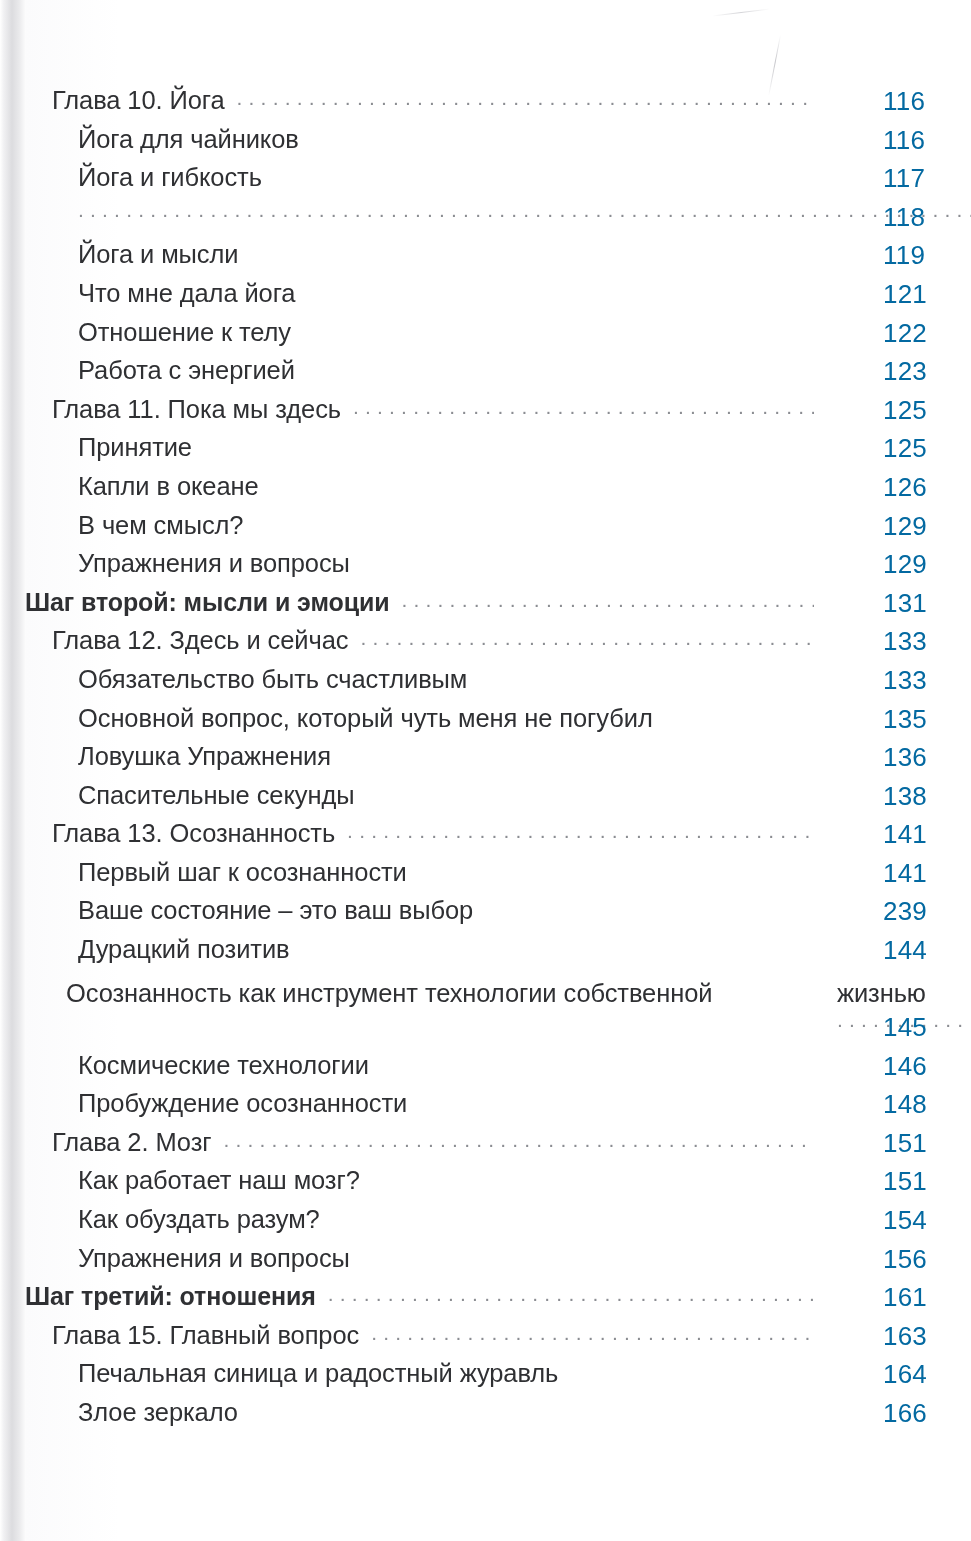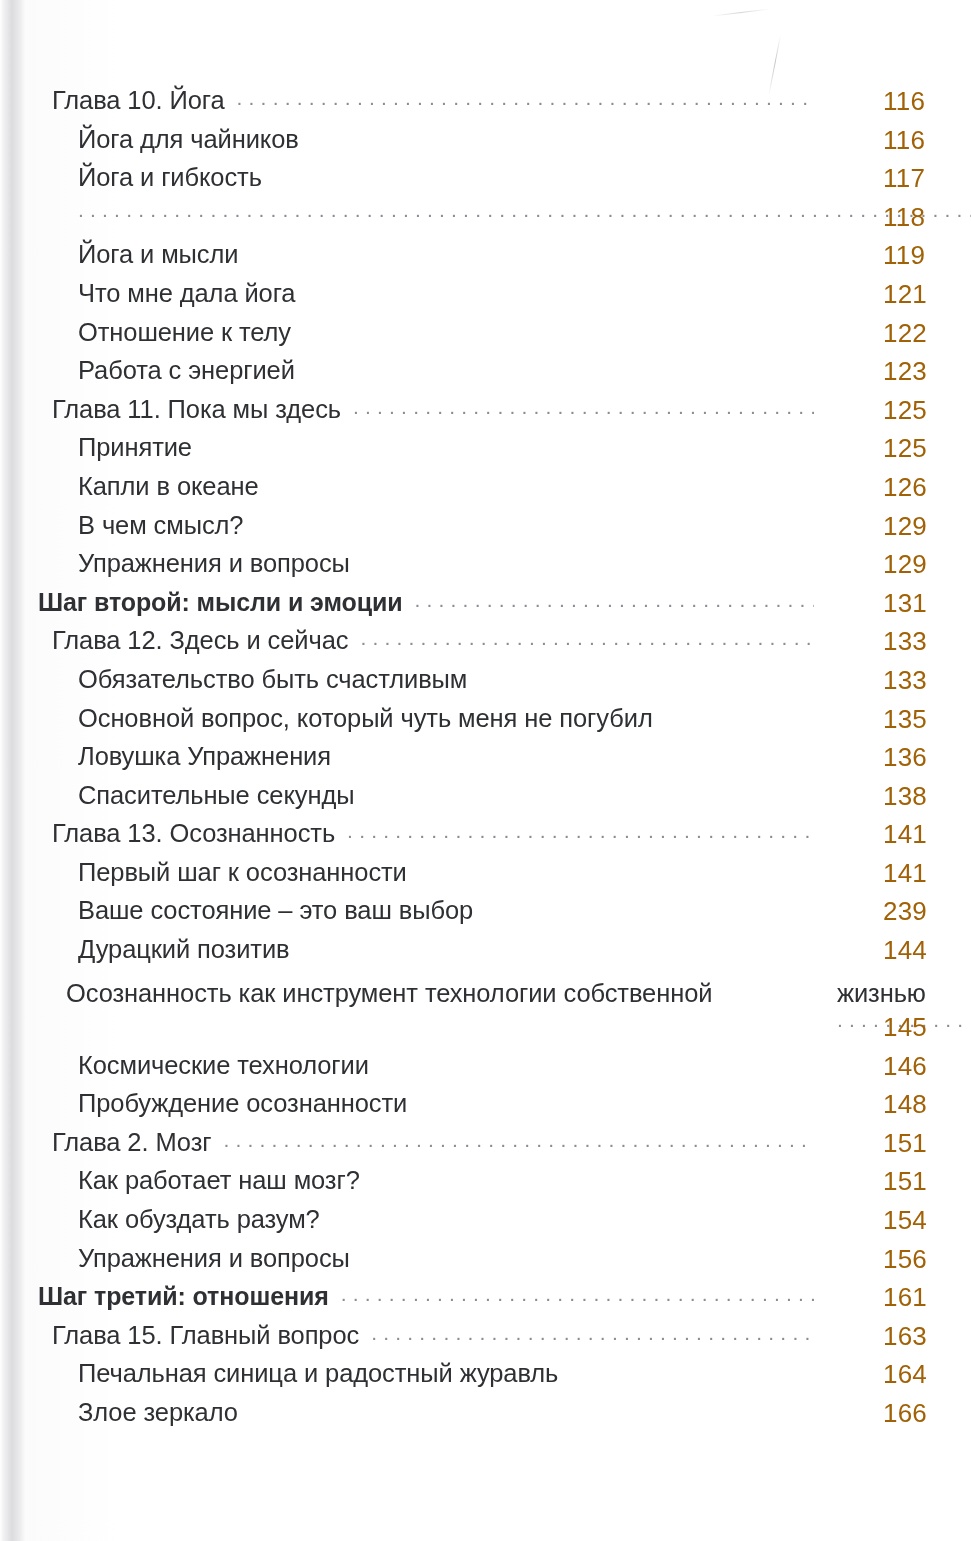--- a/index.html
+++ b/index.html
@@ -109,30 +109,30 @@
 
   .page-num {
     position: absolute;
     right: 0;
     top: 0;
     width: 146px;
     text-align: left;
     padding-left: 58px;
     box-sizing: border-box;
     font-size: 26px;
-    color: #a16207;
+    color: #0369a1;
     letter-spacing: 0.2px;
   }
 
   
   .lvl-part .entry-title {
     font-weight: bold;
     font-size: 25px;
   }
-  .lvl-part { padding-left: 38px; }
+  .lvl-part { padding-left: 25px; }
 
   .lvl-chapter { padding-left: 52px; }
 
   .lvl-section { padding-left: 66px; flex-direction: column; }
 
   
   .toc-entry.wrapped {
     height: 77px;
     flex-wrap: wrap;
     align-content: flex-start;

